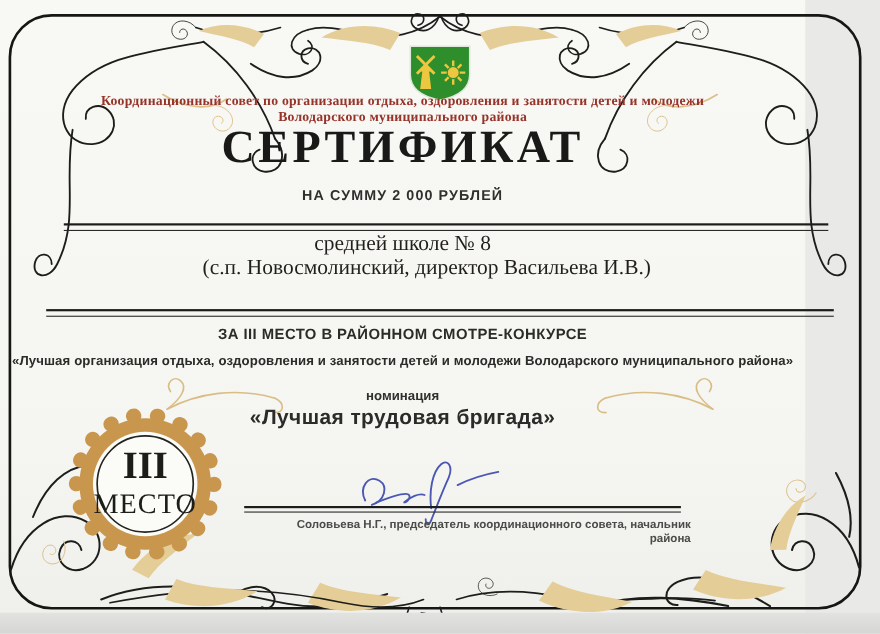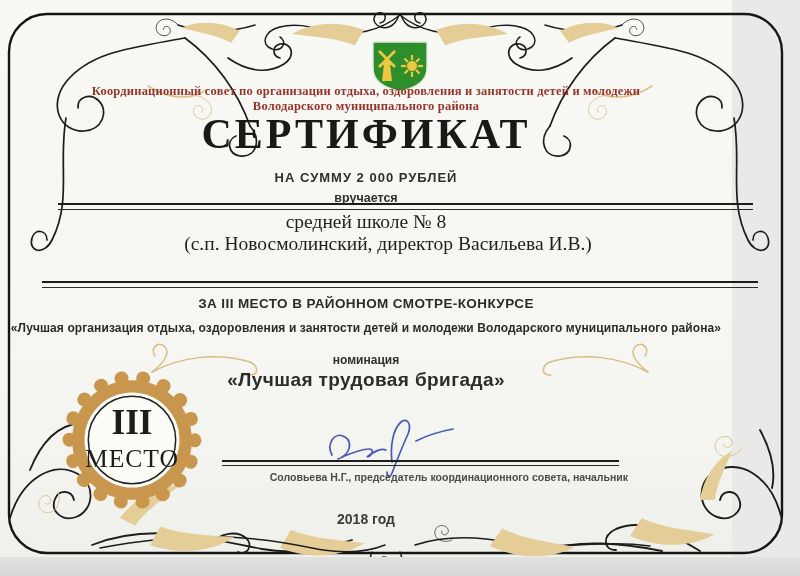--- a/index.html
+++ b/index.html
@@ -132,21 +132,20 @@
         <line x1="48.5" y1="18.5" x2="33.5" y2="33.5"></line>
       </g>
       <circle cx="41" cy="26" r="5.5" fill="#edc73f" stroke="#2e8e2c" stroke-width="1"></circle>
     </g>
   </svg>
 
   <div class="abs ctr issuer serif">Координационный совет по организации отдыха, оздоровления и занятости детей и молодежи</div>
   <div class="abs ctr issuer serif" style="top:99px;">Володарского муниципального района</div>
   <div class="abs ctr title serif">СЕРТИФИКАТ</div>
   <div class="abs ctr amount sansb">НА СУММУ 2 000 РУБЛЕЙ</div>
-  <div class="abs ctr presented sansb">вручается</div>
 
   <div class="abs dline" style="top:203px;left:58px;width:695px;"></div>
 
   <div class="abs ctr recipient serif">
     <span style="display:block;">средней школе № 8</span>
     <span style="display:block;padding-left:44px;">(с.п. Новосмолинский, директор Васильева И.В.)</span>
   </div>
 
   <div class="abs dline" style="top:281px;left:42px;width:716px;"></div>
 
@@ -170,18 +169,18 @@
       <path d="M342 457 C 354 452, 362 449, 369 449 C 375 449, 372 456, 367 457 C 373 452, 381 448, 386 450"></path>
       <path d="M392 462 C 390 446, 393 429, 401 422 C 407 417, 412 424, 408 434 C 402 447, 396 463, 392 473 C 390 478, 387 477, 387 472"></path>
       <path d="M416 441 C 428 435, 442 431, 453 429"></path>
     </g>
   </svg>
 
   <div class="abs sigline"></div>
 
   <div class="abs caption sansb">
     <span>Соловьева Н.Г., председатель координационного совета, начальник</span>
+    <span>района</span>
   </div>
 
-  <div class="abs ctr year sansb">2018 год</div>
 
   <div class="abs scan-edge"></div>
 </div>
 
 </body></html>

